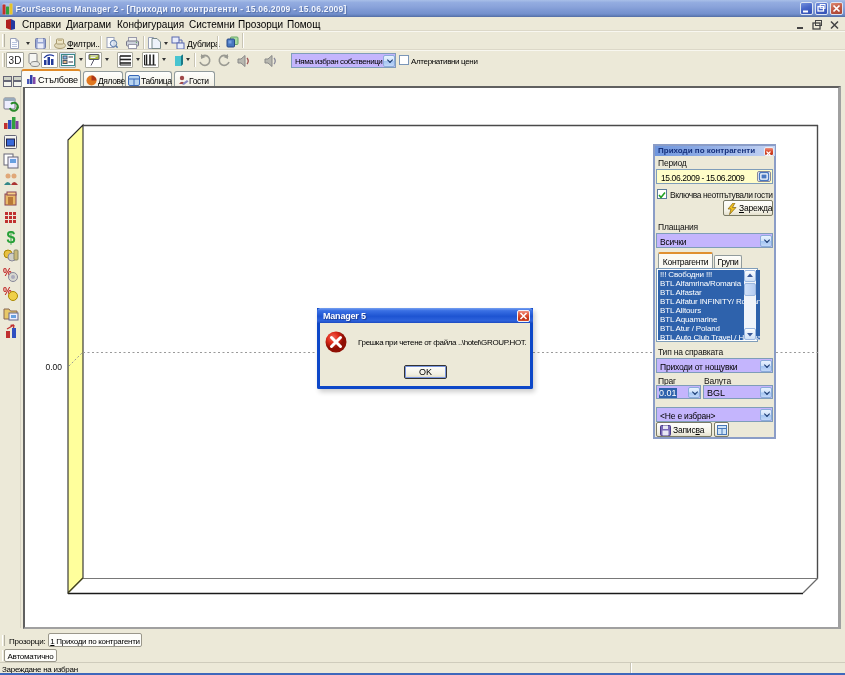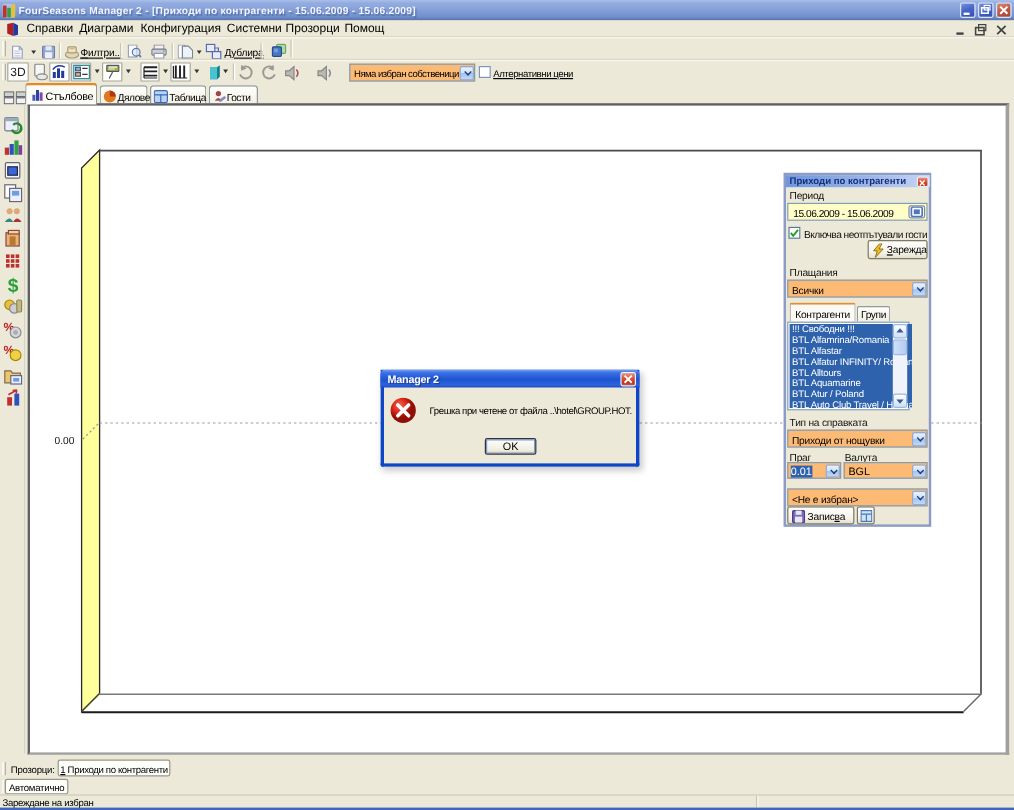--- a/index.html
+++ b/index.html
@@ -10,31 +10,31 @@
 #titlebar{left:0;top:0;width:845px;height:17px;}
 #titletxt{left:15.5px;top:3.5px;color:#f2f5fd;font-weight:bold;font-size:8.5px;letter-spacing:0.22px;text-shadow:1px 1px 1px #5570a8;}
 .capbtn{top:2px;width:13px;height:13px;border-radius:2px;border:1px solid #dce4f2;}
 
 #menubar{left:0;top:17px;width:845px;height:14px;background:#ece9d8;}
 .menuitem{position:absolute;font-size:10px;}
 
 .tbrow{left:0;width:845px;background:#ece9d8;}
 .grip{position:absolute;width:3px;border-left:1px solid #fff;border-right:1px solid #b5b2a4;}
 .tsep{position:absolute;width:2px;border-left:1px solid #c9c5b4;border-right:1px solid #fff;}
-.tlabel{position:absolute;font-size:8.5px;letter-spacing:-0.2px;text-decoration:underline;}
+.tlabel{position:absolute;font-size:8.5px;letter-spacing:-0.2px;}
 .tbtn{position:absolute;background:#fff;border:1px solid #a8a89c;border-radius:1px;}
 .darr{position:absolute;width:0;height:0;border-left:2.5px solid transparent;border-right:2.5px solid transparent;border-top:3px solid #333;}
 
 .tab{position:absolute;border:1px solid #919b9c;border-bottom:none;border-radius:3px 3px 0 0;background:linear-gradient(180deg,#fefefc,#f2f0e4);font-size:9px;}
 
 #chartpanel{left:23px;top:86px;width:818px;height:543px;background:#fff;border-top:2px solid #606060;border-left:2px solid #606060;border-right:3px solid #a0a0a0;border-bottom:2px solid #a0a0a0;}
 
 #rpanel{left:653px;top:144px;width:123px;height:295px;background:#ece9d8;border:2px solid #8b9dc7;font-size:9px;}
 .rlabel{position:absolute;font-size:8.5px;letter-spacing:-0.2px;color:#111;}
-.combo{position:absolute;background:#fdba74;border:1px solid #7f9db9;}
+.combo{position:absolute;background:#c4b5fd;border:1px solid #7f9db9;}
 .cbtn{position:absolute;right:0.5px;top:0.5px;bottom:0.5px;width:12px;background:linear-gradient(180deg,#e8f2fe,#cfe2fa 48%,#a2c4f2 52%,#c2d8f8);border:1px solid #8cacdc;border-radius:2px;}
 .chev{position:absolute;left:2.5px;top:3px;width:5px;height:3px;}
 .chev:before{content:"";position:absolute;width:6px;height:6px;border:solid #1c3c72;border-width:0 0 2px 2px;transform:rotate(-45deg) scale(0.55);left:-0.5px;top:-2.5px;}
 .xpbtn{position:absolute;background:linear-gradient(180deg,#fefefd,#f4f2e6 70%,#e4e0cd);border:1px solid #7a7a66;border-radius:2px;font-size:8.5px;letter-spacing:-0.2px;}
 
 #dialog{left:317px;top:308px;width:216px;height:81px;background:#ece9d8;border:3px solid #0d47c8;border-top:none;border-radius:0 0 2px 2px;box-shadow:2px 3px 5px rgba(0,0,0,0.2);}
 #dlgtitle{left:317px;top:308px;width:216px;height:15px;border-radius:4px 4px 0 0;background:linear-gradient(180deg,#76a0f0 0%,#3a70e4 18%,#1d54d2 55%,#2e63dc 85%,#1c4ac0 100%);}
 
 #statusbar{left:0;top:662px;width:845px;height:11px;background:#ece9d8;border-top:1px solid #cfccbc;}
 </style></head>
@@ -423,21 +423,21 @@
 <div class="xpbtn" style="left:714px;top:422px;width:15px;height:15px;">
     <svg style="position:absolute;left:2px;top:2px" width="10" height="10" viewBox="0 0 10 10">
       <rect x="0.5" y="0.5" width="9" height="9" fill="#cfe4f8" stroke="#4878b8"></rect>
       <line x1="0.5" y1="3.5" x2="9.5" y2="3.5" stroke="#4878b8"></line>
       <line x1="5" y1="3.5" x2="5" y2="9.5" stroke="#4878b8"></line>
     </svg>
   </div>
 
 <div id="dialog" class="abs"></div>
 <div id="dlgtitle" class="abs"></div>
-<div class="abs" style="left:323px;top:311px;color:#fff;font-weight:bold;font-size:9px;letter-spacing:-0.2px;text-shadow:1px 1px 1px #1a3a90;z-index:5;">Manager 2</div>
+<div class="abs" style="left:323px;top:311px;color:#fff;font-weight:bold;font-size:9px;letter-spacing:-0.2px;text-shadow:1px 1px 1px #1a3a90;z-index:5;">Manager 5</div>
 <div class="abs" style="left:517px;top:310px;width:13px;height:12px;border-radius:2px;border:1px solid #f0f4fc;background:linear-gradient(180deg,#f09180,#e05436 40%,#c03216 80%,#d8512f);"><svg width="11" height="10">
       <path d="M2.5 2 L8.5 8 M8.5 2 L2.5 8" stroke="#fff" stroke-width="1.6"></path>
     </svg></div>
 <svg class="abs" style="left:325px;top:331px" width="22" height="22" viewBox="0 0 22 22">
     <defs>
       <radialGradient id="rg" cx="35%" cy="30%">
         <stop offset="0%" stop-color="#f26a5a"></stop>
         <stop offset="55%" stop-color="#dd2918"></stop>
         <stop offset="100%" stop-color="#8f0f04"></stop>
       </radialGradient>

